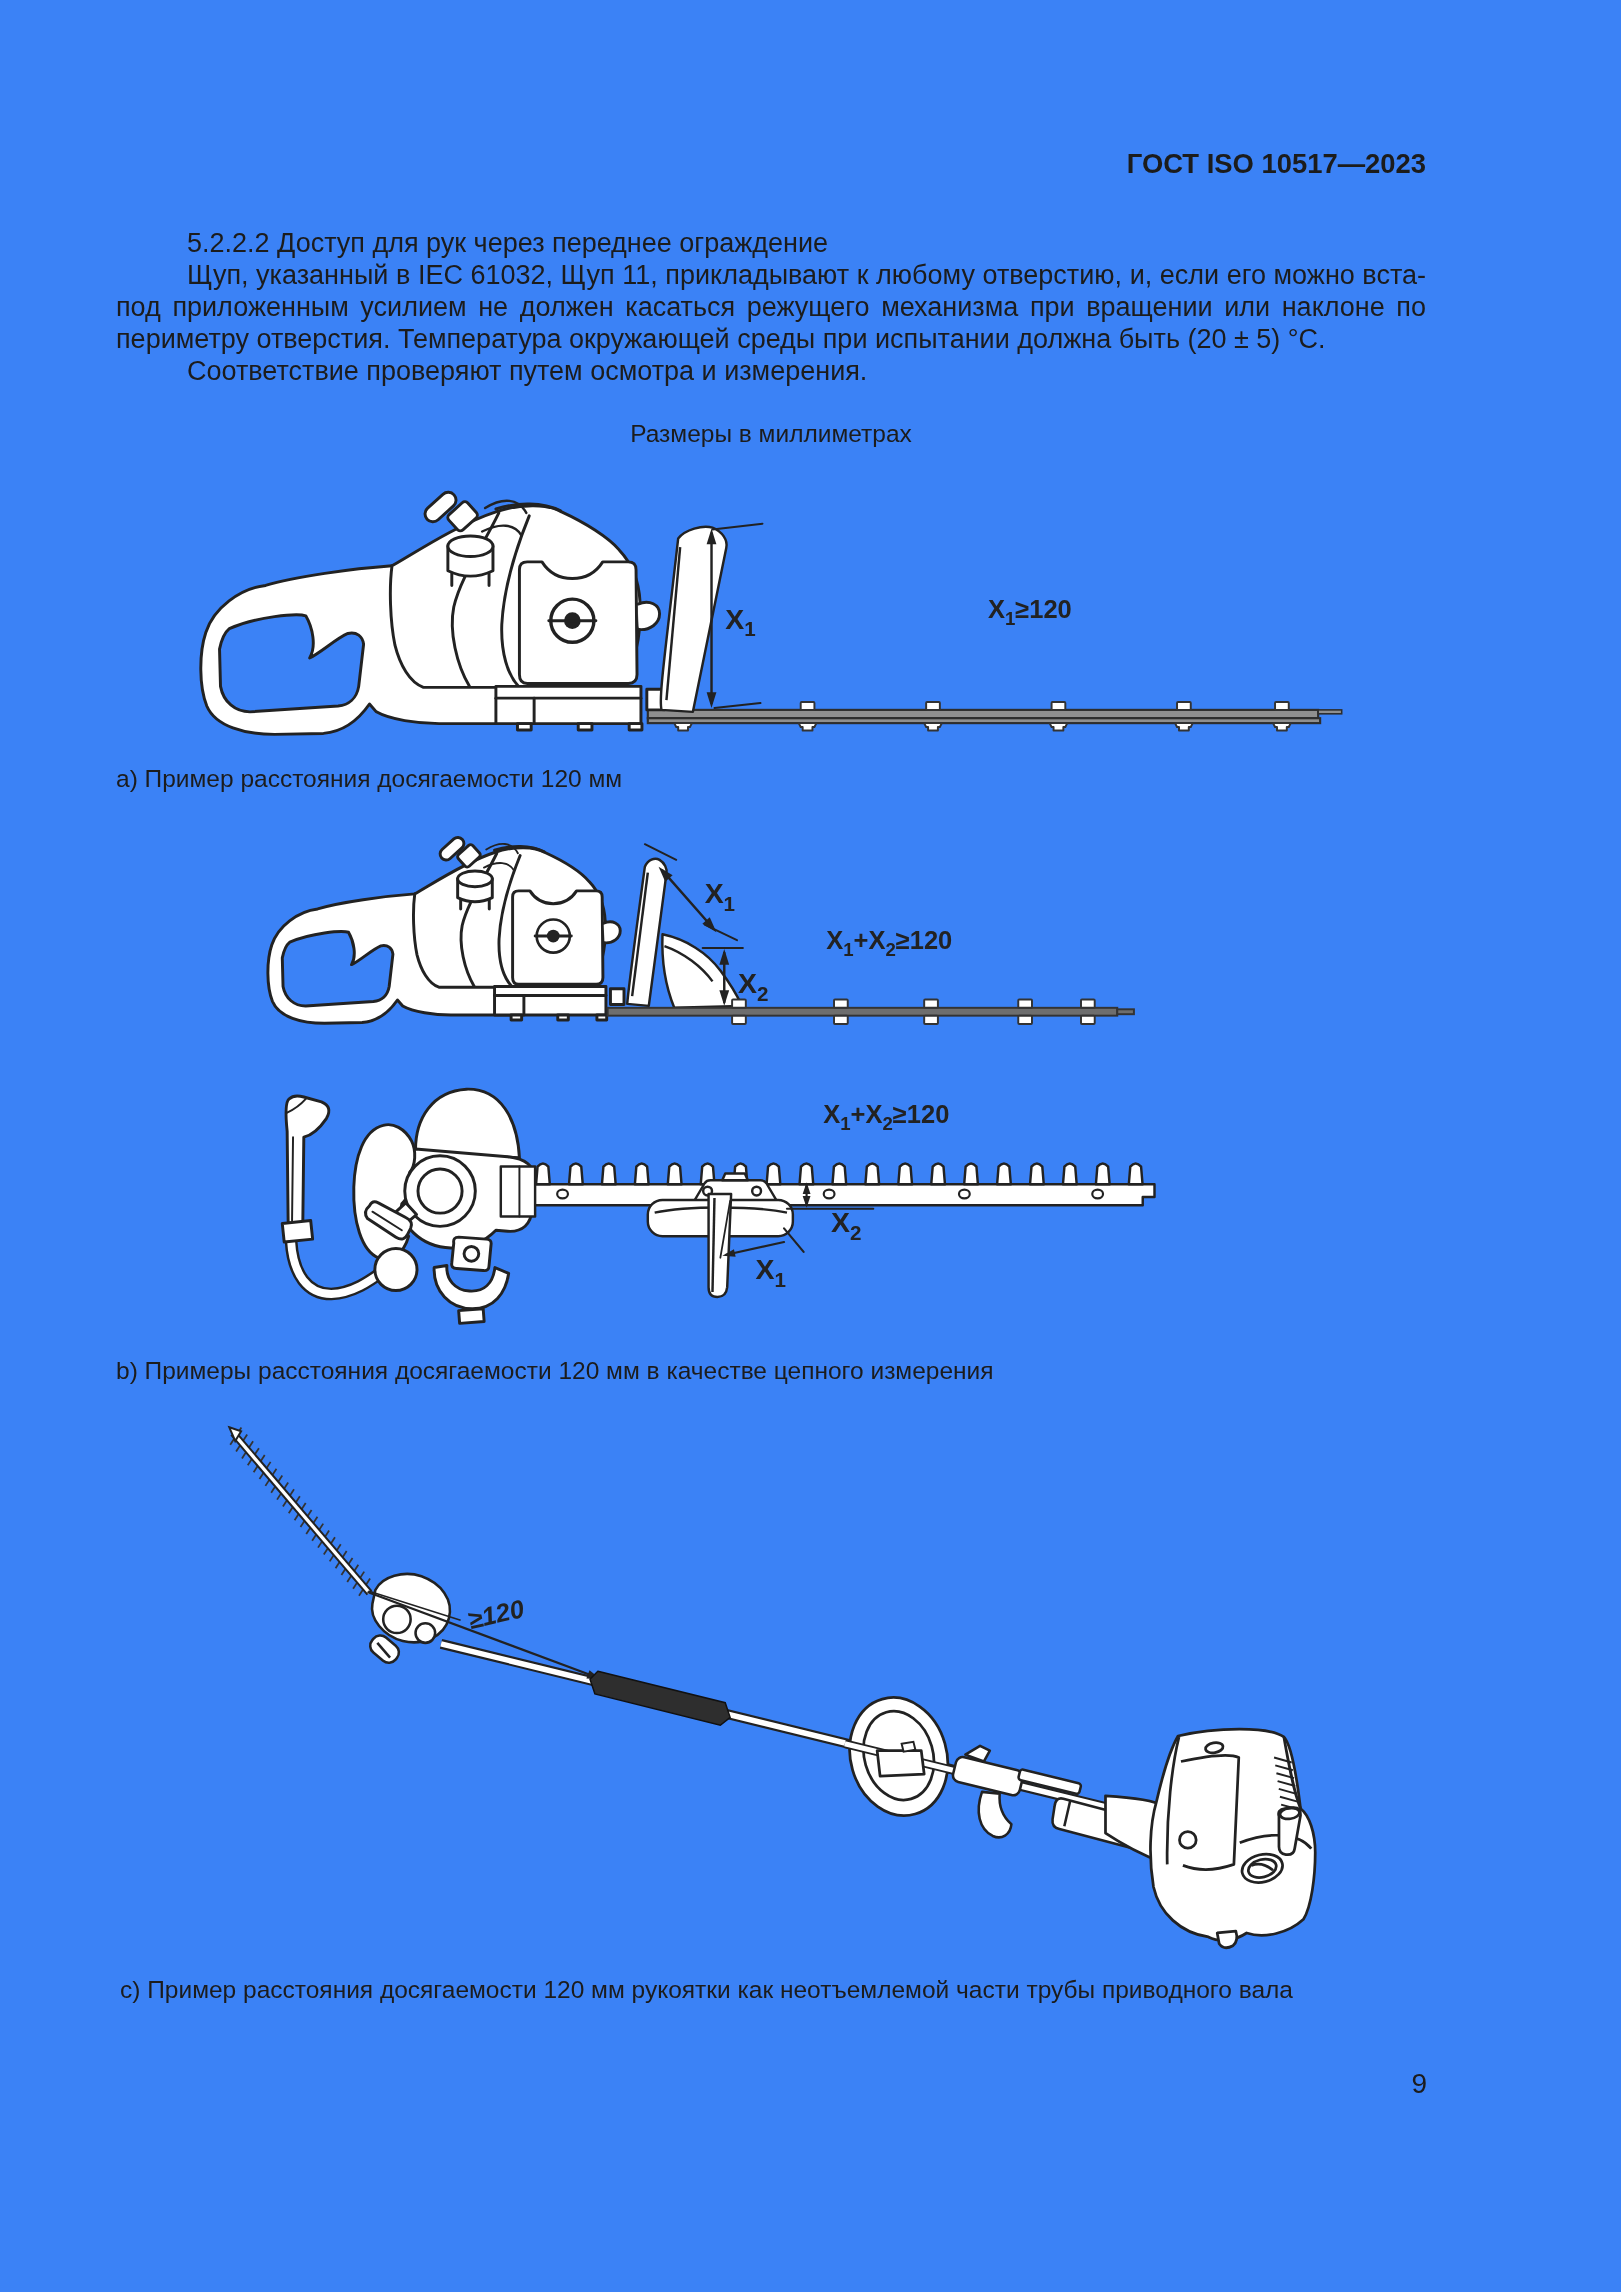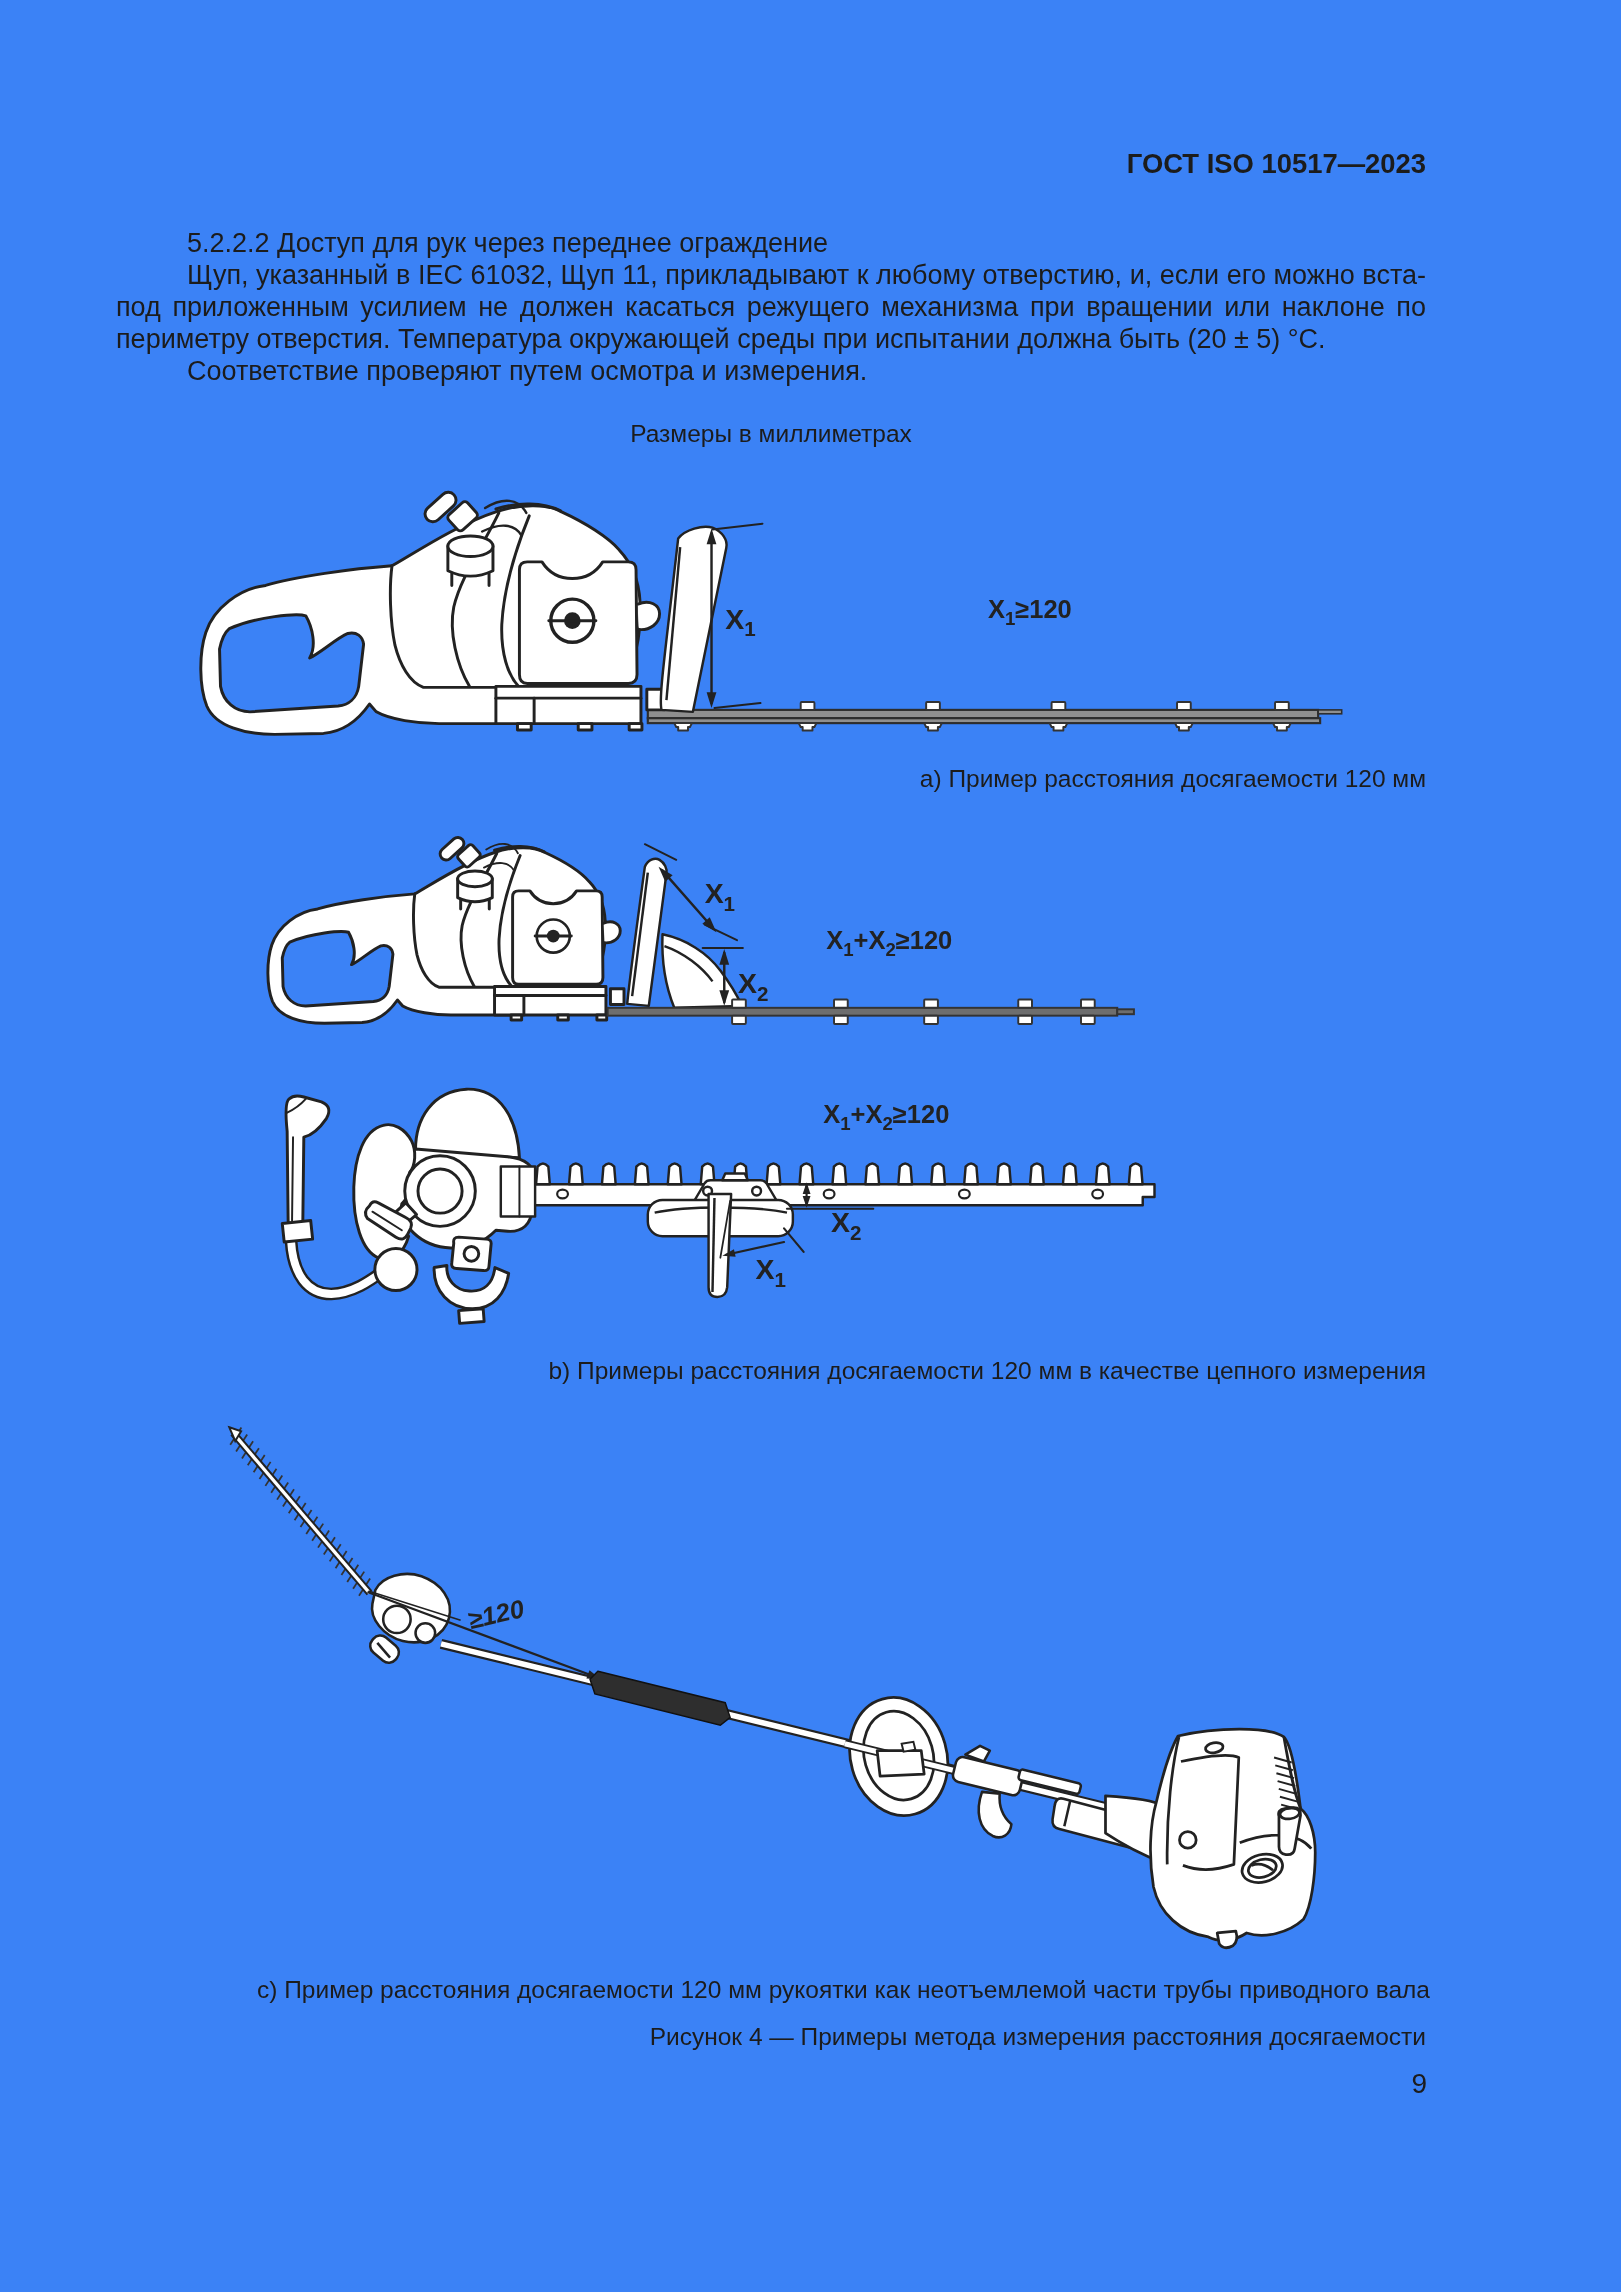--- a/index.html
+++ b/index.html
@@ -1,41 +1,40 @@
 <!DOCTYPE html>
 <html><head>
 <meta charset="utf-8">
 <style>
 html,body{margin:0;padding:0;background:#fff}
 #page{position:relative;width:1621px;height:2293px;background:#3b82f6;overflow:hidden;
   font-family:"Liberation Sans",sans-serif;color:#1c1c1c}
 .abs{position:absolute}
 .body{font-size:27px;line-height:32px}
 .jl{text-align:justify;text-align-last:justify}
-.cap{font-size:24.5px;text-align:right;white-space:nowrap}
+.cap{font-size:24.5px;text-align:left;white-space:nowrap}
 </style>
 </head>
 <body>
 <div id="page">
   <div class="abs" style="top:148px;right:195px;font-size:27.4px;font-weight:bold;white-space:nowrap">ГОСТ ISO 10517—2023</div>
 
   <div class="abs body" style="left:116px;top:227px;width:1310px">
     <div style="padding-left:71px">5.2.2.2 Доступ для рук через переднее ограждение</div>
     <div class="jl" style="padding-left:71px">Щуп, указанный в IEC 61032, Щуп 11, прикладывают к любому отверстию, и, если его можно вста-</div>
     <div class="jl">под приложенным усилием не должен касаться режущего механизма при вращении или наклоне по</div>
     <div>периметру отверстия. Температура окружающей среды при испытании должна быть (20 ± 5) °С.</div>
     <div style="padding-left:71px">Соответствие проверяют путем осмотра и измерения.</div>
   </div>
 
   <div class="abs" style="left:116px;top:420px;width:1310px;font-size:24.5px;text-align:center">Размеры в миллиметрах</div>
 
   <div class="abs cap" style="left:116px;top:765px;width:1310px">а) Пример расстояния досягаемости 120 мм</div>
   <div class="abs cap" style="left:116px;top:1357px;width:1310px">b) Примеры расстояния досягаемости 120 мм в качестве цепного измерения</div>
   <div class="abs cap" style="left:120px;top:1976px;width:1310px">с) Пример расстояния досягаемости 120 мм рукоятки как неотъемлемой части трубы приводного вала</div>
-  <div class="abs cap" style="left:116px;top:2023px;width:1310px">Рисунок 4 — Примеры метода измерения расстояния досягаемости</div>
   <div class="abs" style="left:116px;top:2068px;width:1311px;font-size:28px;text-align:right">9</div>
 
   <svg class="abs" style="left:0;top:0" width="1621" height="2293" viewBox="0 0 1654 2339">
 
 <defs>
 <g id="machine" fill="#fff" stroke="#222" stroke-linejoin="round" stroke-linecap="round">
 <path fill-rule="evenodd" d="M271,597 C245,600 218,620 210,645 C203,666 203,700 211,720 C220,741 250,749 280,749 L330,748 C353,746 368,731 377,718 L384,726 C398,734 426,738 448,738 L540,738 L540,572 C500,570 420,570 400,577 C360,580 300,588 271,597 Z M234,641 C262,629 303,625 312,628 C319,640 323,659 316,671 C327,666 343,651 355,646 C364,644 370,649 371,657 L366,700 C364,712 356,719 345,720 L255,726 C240,726 228,716 225,700 L224,662 C226,652 229,645 234,641 Z"></path>
 <path d="M400,577 C420,566 466,535 506,522 C532,513 560,514 573,522 C597,533 621,548 632,561 C646,576 652,594 653,613 C655,639 650,669 641,681 C631,695 616,701 600,701 L432,701 C418,696 408,678 403,658 C398,634 397,599 400,577 Z"></path>
 <path fill="none" d="M509,523 C492,558 470,589 463,619 C458,644 466,678 479,700"></path>
 <path fill="none" d="M540,526 C527,558 514,598 512,637 C511,666 518,688 529,700"></path>

